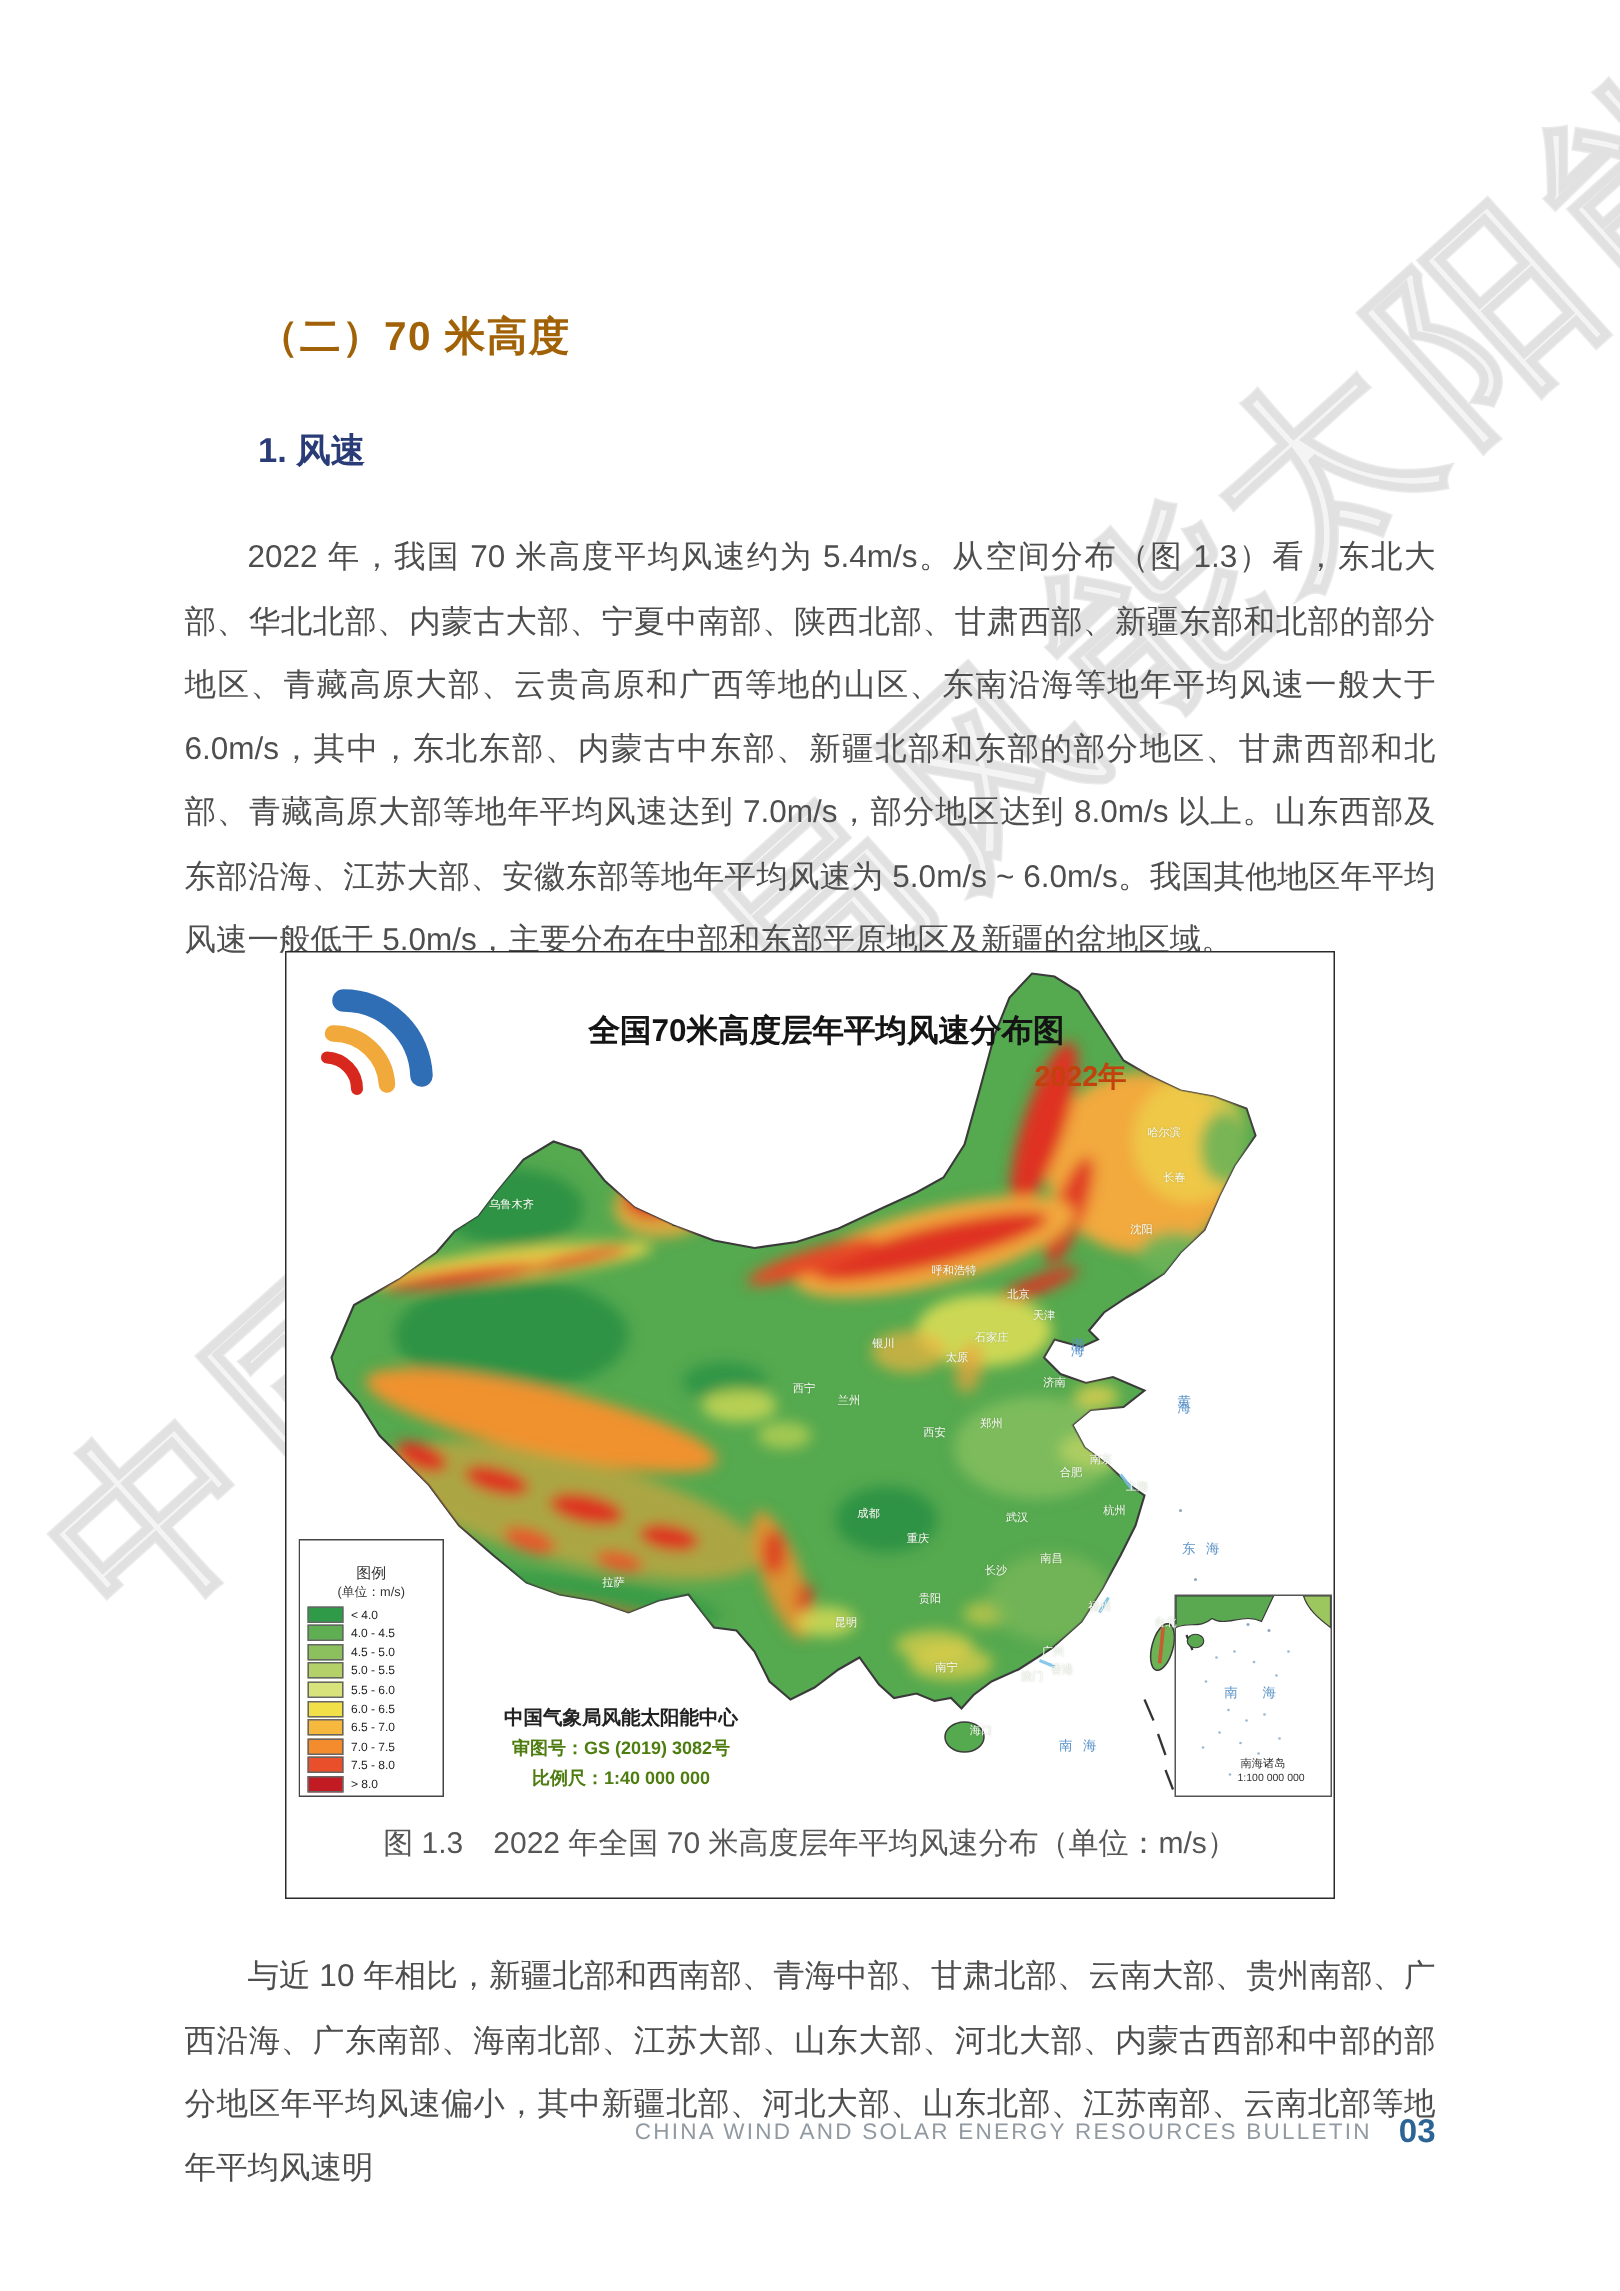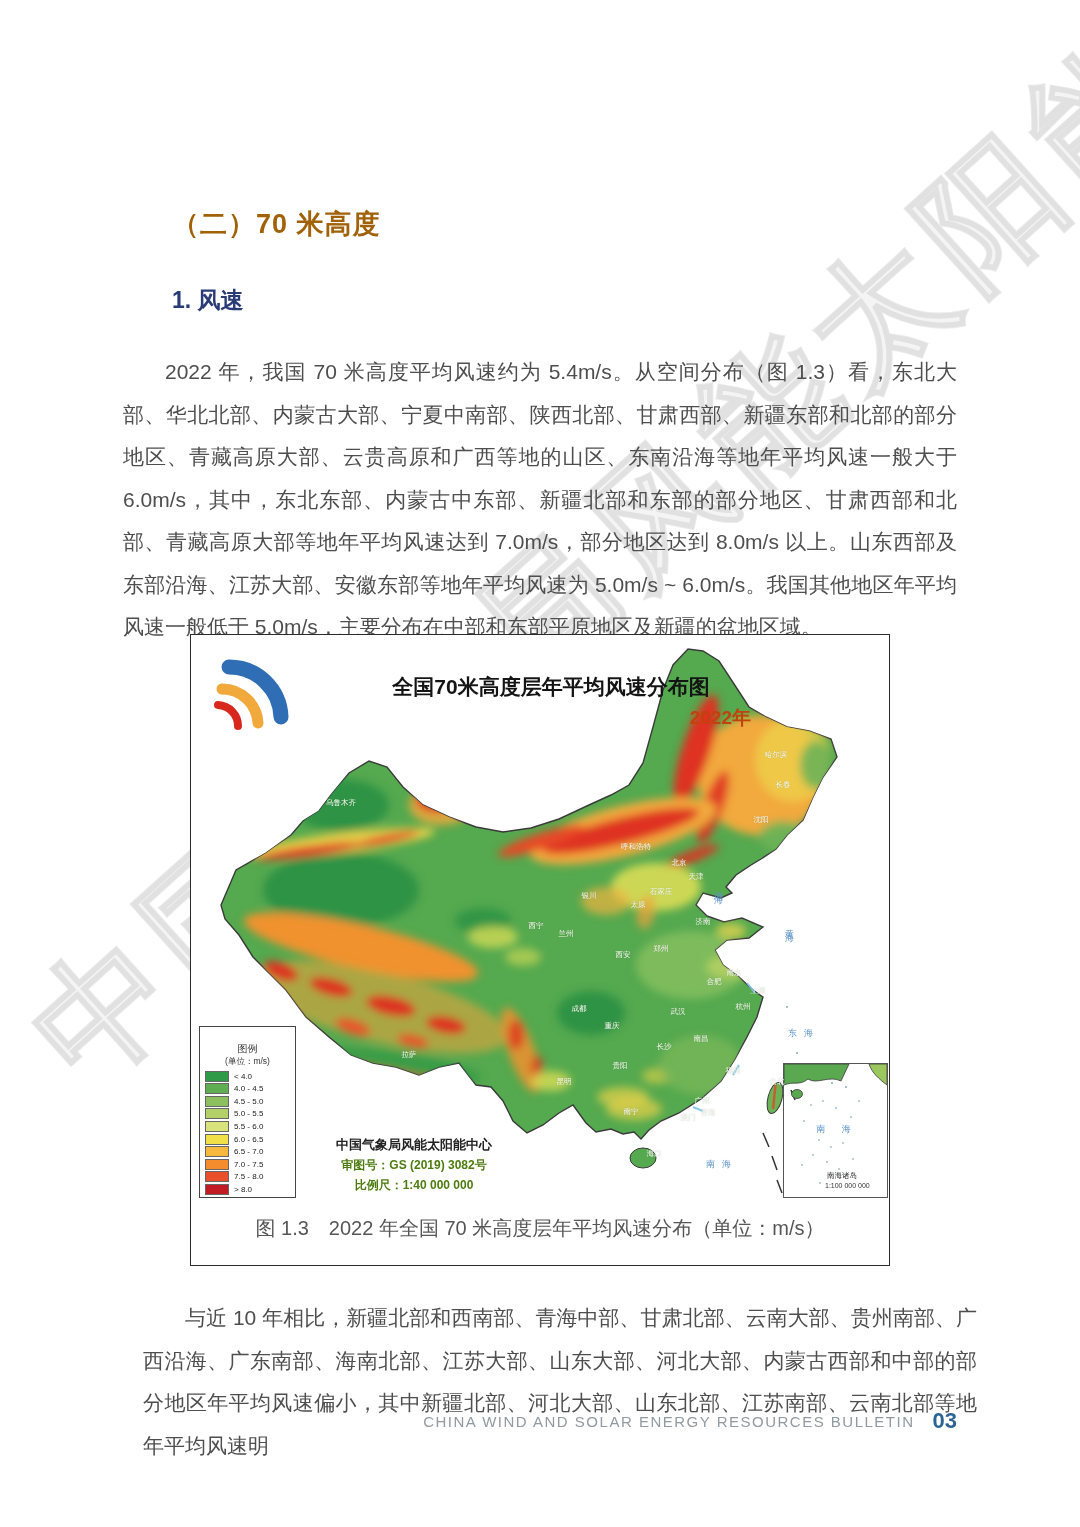--- a/index.html
+++ b/index.html
@@ -22,21 +22,21 @@
   .sub-heading{
     position:absolute;left:172px;top:285px;
     font-size:23px;font-weight:700;color:#2a3c78;z-index:2;
   }
   .para{
     position:absolute;left:123px;width:834px;
     font-size:21px;line-height:42.5px;color:#4e4e4e;
     text-align:justify;text-indent:2em;z-index:2;
   }
   #para1{top:330px;}
-  #para2{top:1276px;margin-left:20px;}
+  #para2{top:1276px;}
   .figure{
     position:absolute;left:190px;top:634px;width:700px;height:632px;
     background:#fff;border:1.5px solid #2b2b2b;box-sizing:border-box;z-index:2;
   }
   .figure svg{position:absolute;left:0;top:0;}
   .map-title{
     position:absolute;left:160px;top:38px;width:400px;text-align:center;
     font-size:21px;font-weight:600;color:#141414;z-index:3;
   }
   .map-year{

